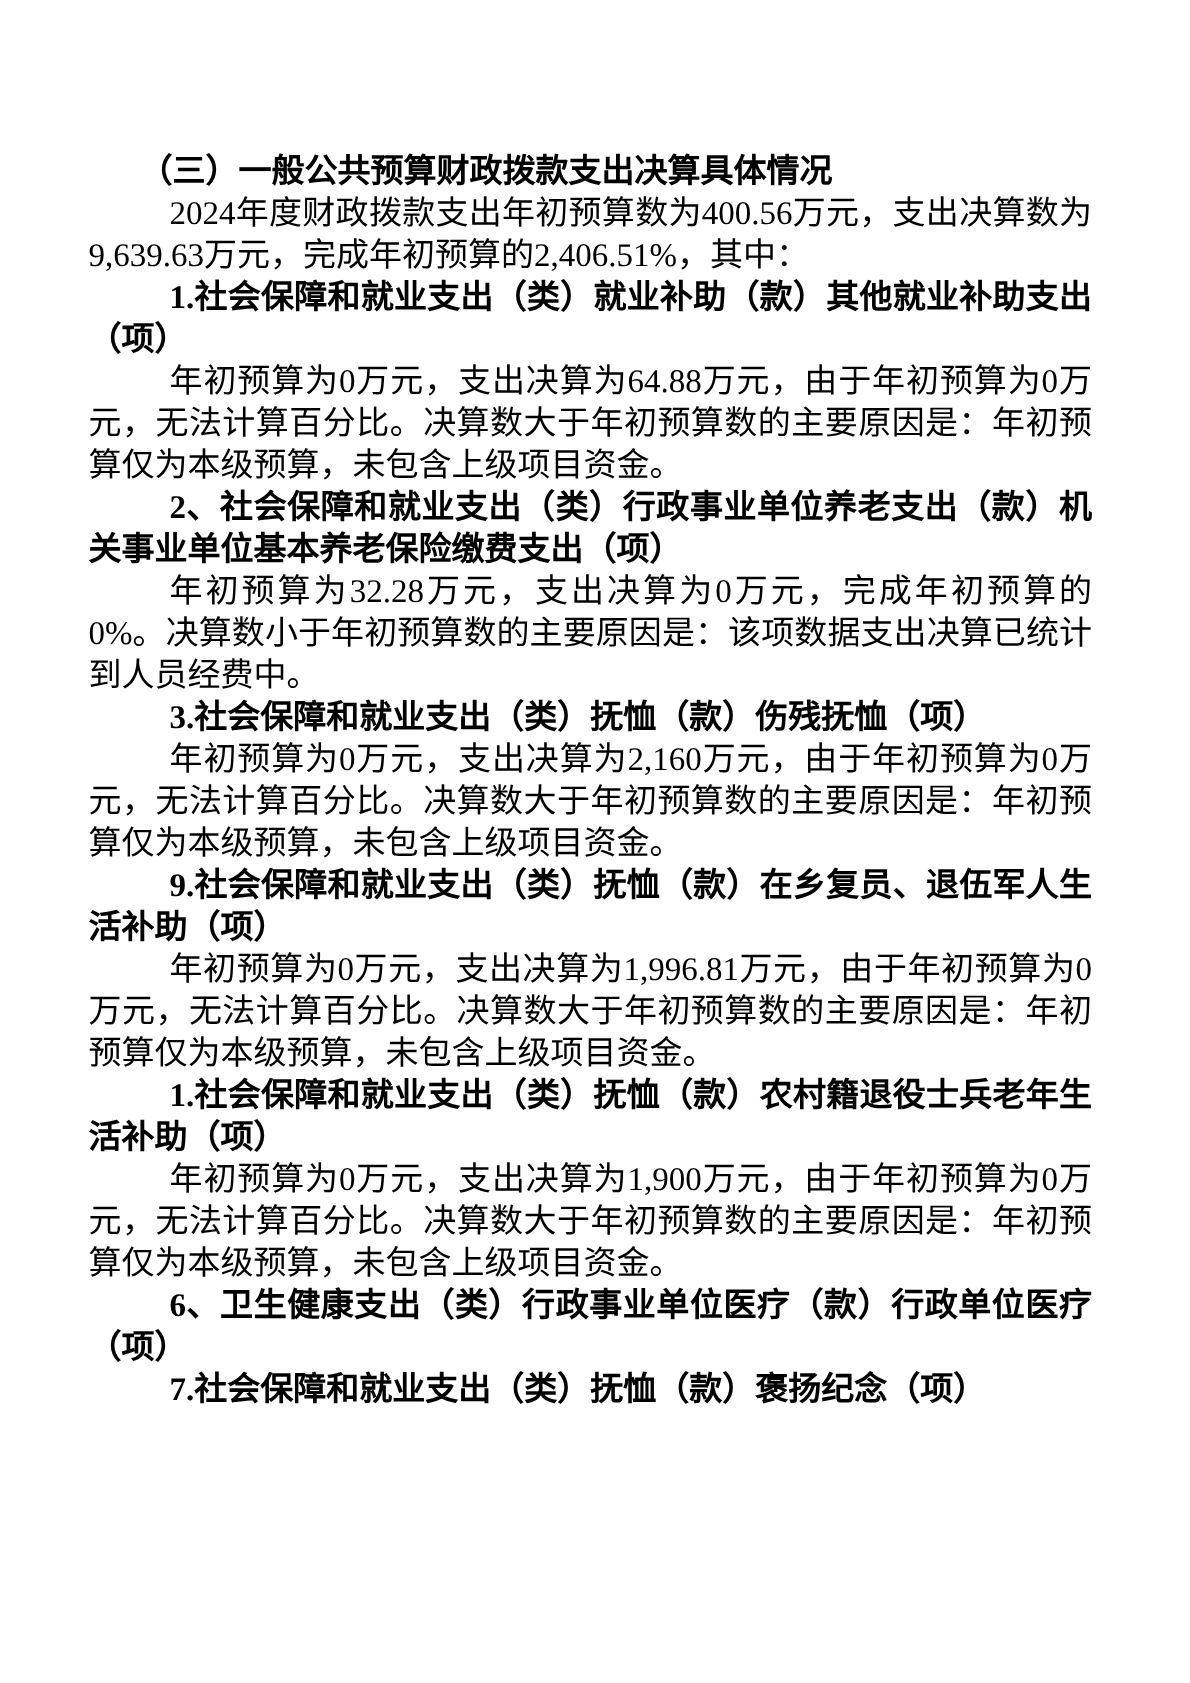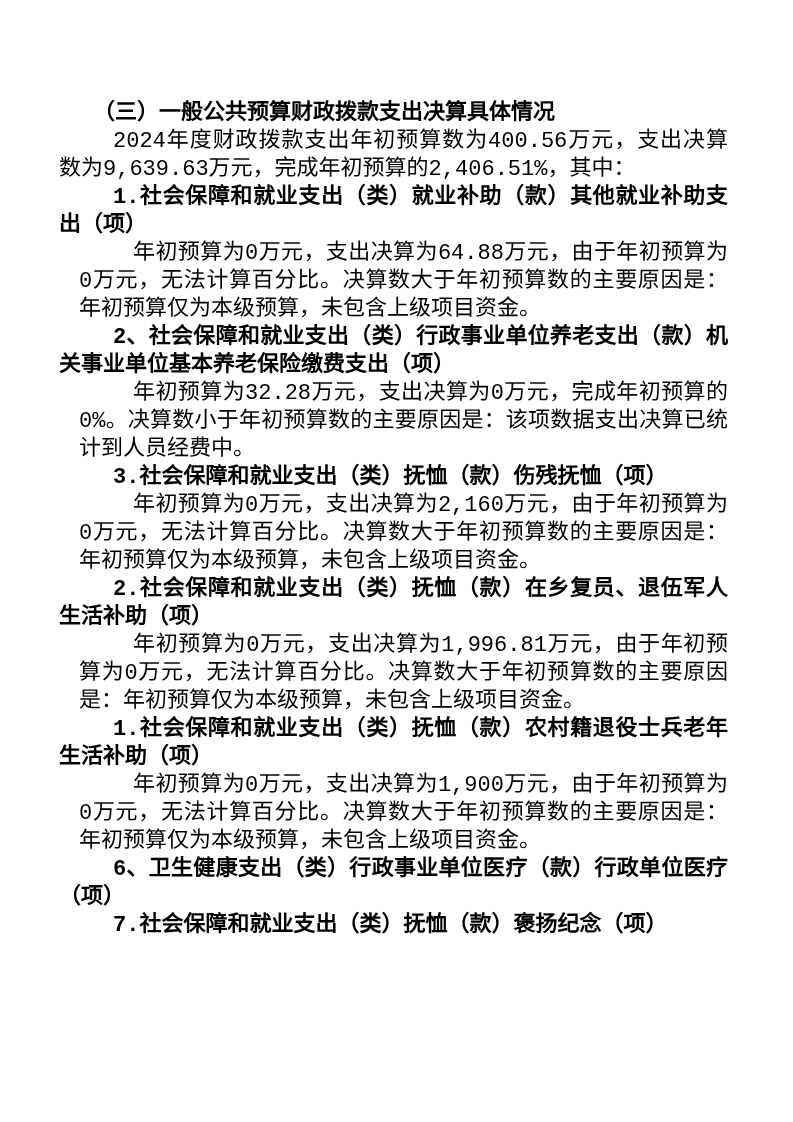--- a/index.html
+++ b/index.html
@@ -9,21 +9,21 @@
   }
   .page {
     position: relative;
     width: 791px;
     height: 1122px;
     margin: 0 auto;
     background: #ffffff;
     box-sizing: border-box;
     padding: 100px 64px 0 58px;
     overflow: hidden;
-    font-family: Liberation Mono, monospace;
+    font-family: Liberation Serif, serif;
     font-size: 22px;
     line-height: 28px;
     color: #000000;
   }
   .doc p {
     margin: 0;
     padding: 0;
     text-align: justify;
     text-justify: inter-ideograph;
     word-break: break-all;
@@ -35,21 +35,20 @@
   }
   .doc .intro {
     text-indent: 54px;
   }
   .doc .item-heading {
     font-weight: 700;
     text-indent: 54px;
   }
   .doc .item-body {
     text-indent: 54px;
-    margin-left: 20px;
   }
 </style>
 </head>
 <body>
 
 <div class="page">
   <div class="doc">
     <p class="section-title">（三）一般公共预算财政拨款支出决算具体情况</p>
     <p class="intro">2024年度财政拨款支出年初预算数为400.56万元，支出决算数为9,639.63万元，完成年初预算的2,406.51%，其中：</p>
     <div id="items-container">
@@ -62,21 +61,21 @@
     <p class="item-heading">2、社会保障和就业支出（类）行政事业单位养老支出（款）机关事业单位基本养老保险缴费支出（项）</p>
     <p class="item-body">年初预算为32.28万元，支出决算为0万元，完成年初预算的0%。决算数小于年初预算数的主要原因是：该项数据支出决算已统计到人员经费中。</p>
   </div>
 
   <div class="item">
     <p class="item-heading">3.社会保障和就业支出（类）抚恤（款）伤残抚恤（项）</p>
     <p class="item-body">年初预算为0万元，支出决算为2,160万元，由于年初预算为0万元，无法计算百分比。决算数大于年初预算数的主要原因是：年初预算仅为本级预算，未包含上级项目资金。</p>
   </div>
 
   <div class="item">
-    <p class="item-heading">2.社会保障和就业支出（类）抚恤（款）在乡复员、退伍军人生活补助（项）</p>
+    <p class="item-heading">9.社会保障和就业支出（类）抚恤（款）在乡复员、退伍军人生活补助（项）</p>
     <p class="item-body">年初预算为0万元，支出决算为1,996.81万元，由于年初预算为0万元，无法计算百分比。决算数大于年初预算数的主要原因是：年初预算仅为本级预算，未包含上级项目资金。</p>
   </div>
 
   <div class="item">
     <p class="item-heading">1.社会保障和就业支出（类）抚恤（款）农村籍退役士兵老年生活补助（项）</p>
     <p class="item-body">年初预算为0万元，支出决算为1,900万元，由于年初预算为0万元，无法计算百分比。决算数大于年初预算数的主要原因是：年初预算仅为本级预算，未包含上级项目资金。</p>
   </div>
 
   <div class="item">
     <p class="item-heading">6、卫生健康支出（类）行政事业单位医疗（款）行政单位医疗（项）</p>

